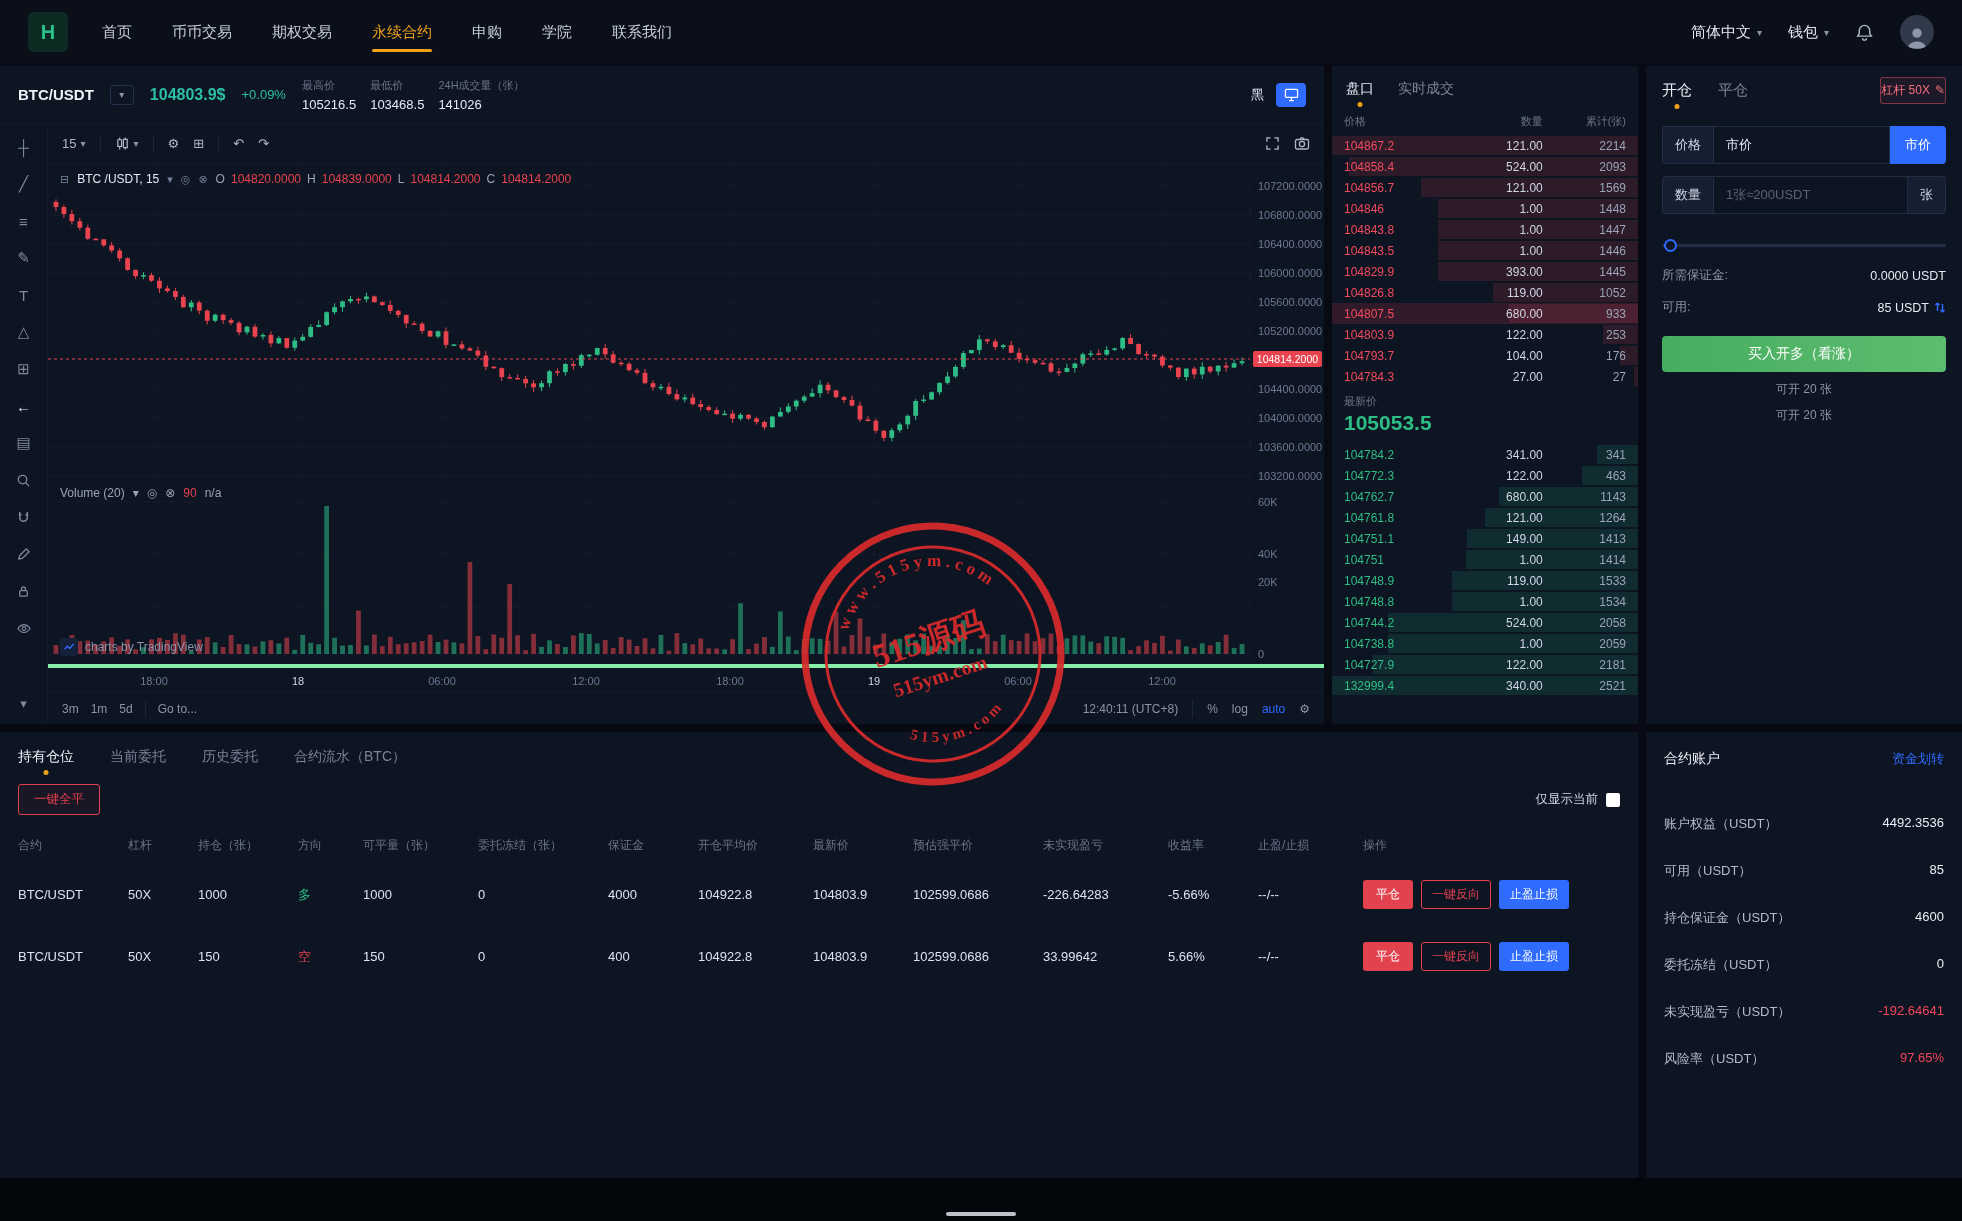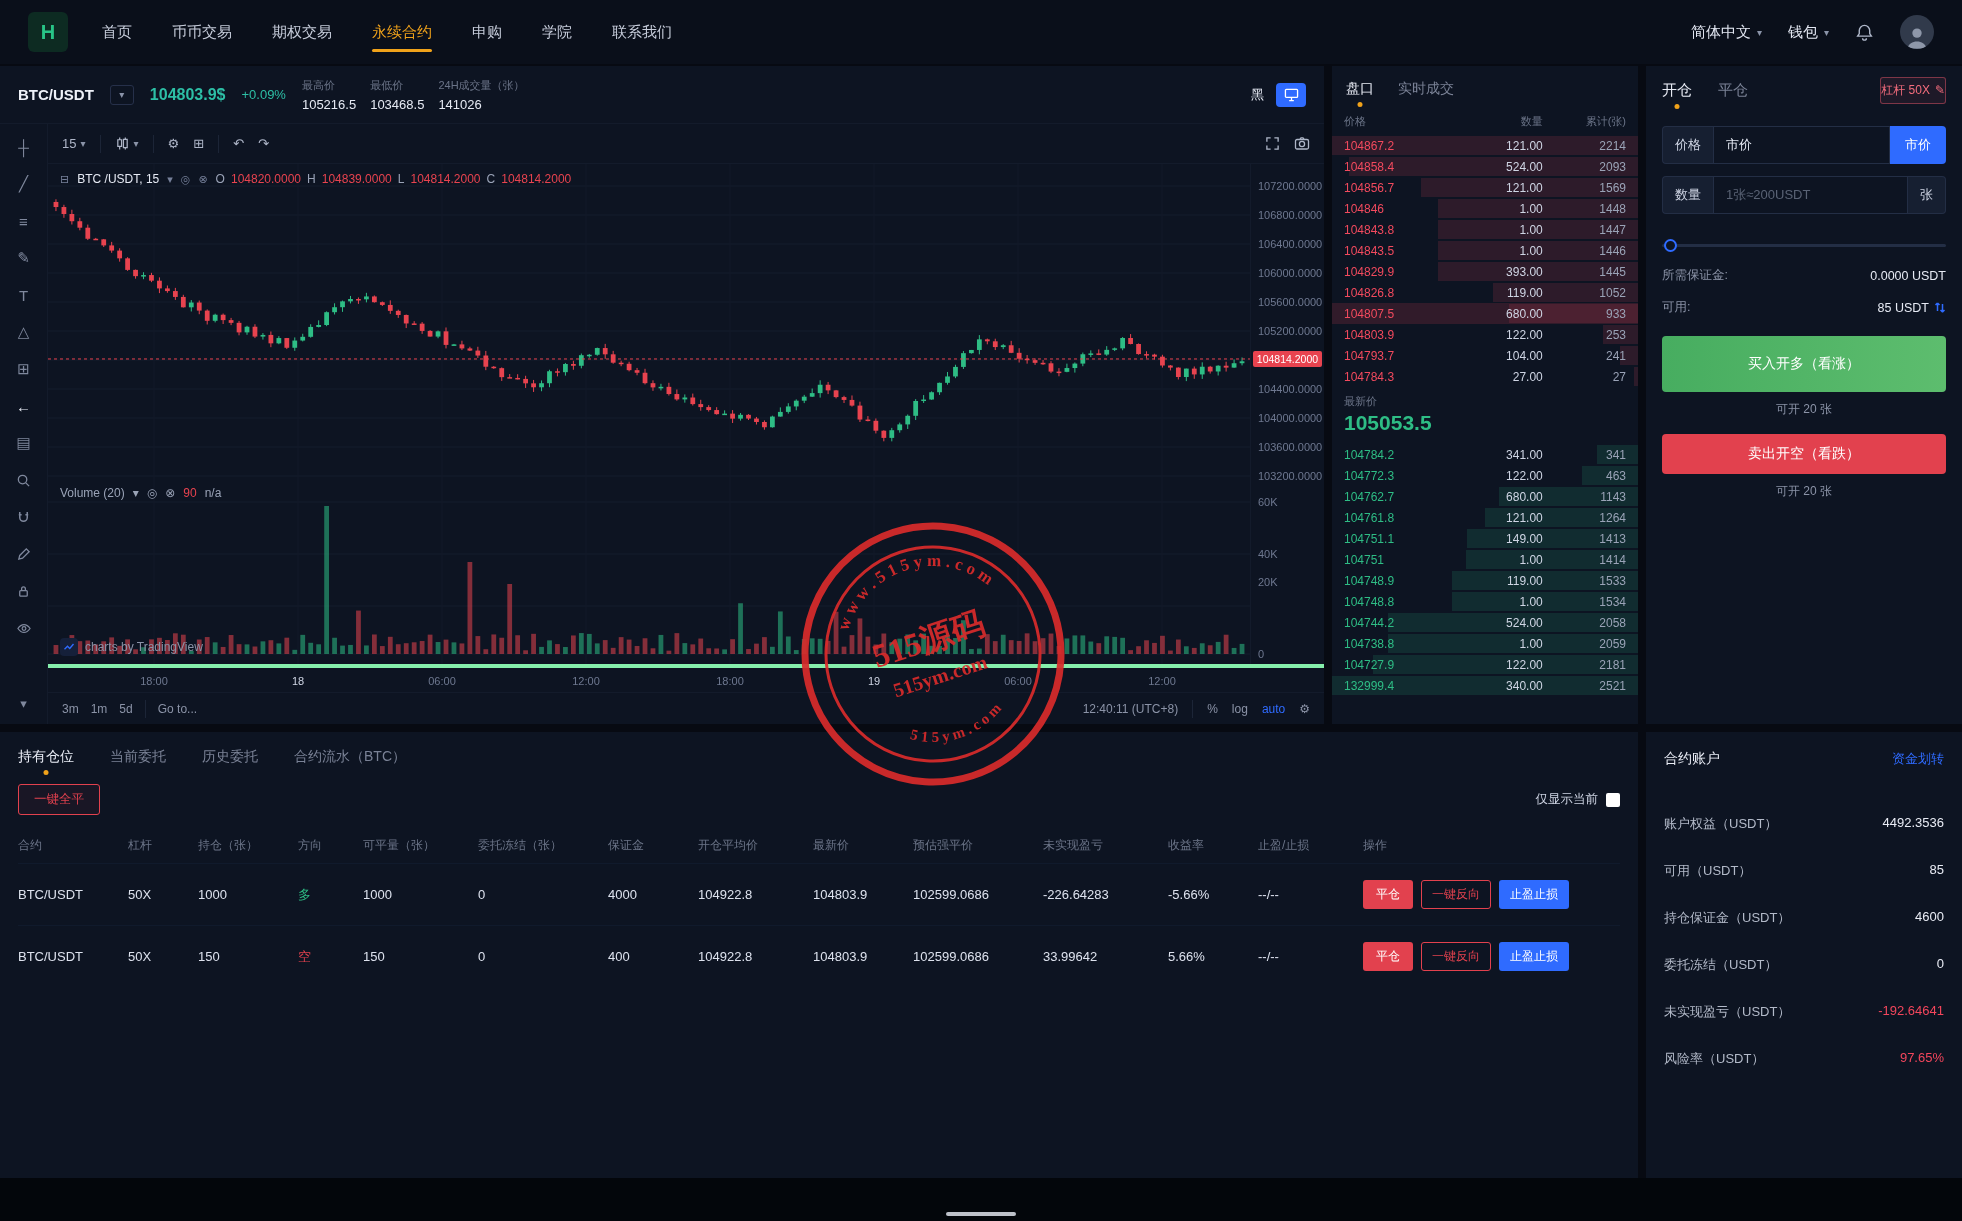--- a/index.html
+++ b/index.html
@@ -114,21 +114,21 @@
 .addon.right{border-radius:0 4px 4px 0;border-left:none;border-right:1px solid #232e45}
 .f-input{flex:1;background:#0d1422;border:1px solid #232e45;display:flex;align-items:center;padding:0 12px;font-size:13px;color:#e6eaf4;cursor:text}
 .f-input .ph{color:#5a6375}
 .mkt-btn{width:56px;background:#2f6bff;color:#fff;display:flex;align-items:center;justify-content:center;font-size:13px;border-radius:0 4px 4px 0;cursor:pointer}
 .slider{margin-top:24px;height:14px;position:relative;cursor:pointer}
 .slider .track{position:absolute;left:0;right:0;top:6px;height:3px;background:#232e45;border-radius:2px}
 .slider .thumb{position:absolute;left:2px;top:1px;width:13px;height:13px;border-radius:50%;background:#0d1422;border:2.5px solid #2f6bff}
 .kv{display:flex;justify-content:space-between;align-items:center;margin-top:15px;font-size:12.5px}
 .kv .lb{color:#8b93a7}
 .kv .vl{color:#e6eaf4;display:flex;align-items:center;gap:5px}
-.buy-btn{margin-top:20px;height:56px;border-radius:4px;background:linear-gradient(90deg,#47ad60,#5dbd6e);
+.buy-btn{margin-top:20px;height:36px;border-radius:4px;background:linear-gradient(90deg,#47ad60,#5dbd6e);
   display:flex;align-items:center;justify-content:center;font-size:14px;color:#fff;cursor:pointer}
 .sell-btn{margin-top:16px;height:40px;border-radius:4px;background:#e2414e;
   display:flex;align-items:center;justify-content:center;font-size:14px;color:#fff;cursor:pointer}
 .sub{margin-top:9px;text-align:center;font-size:12px;color:#8b93a7}
 
 
 .pos-col{flex:1;min-width:0}
 .pos-tabs{height:50px;display:flex;align-items:center;gap:36px;padding:0 18px;font-size:14px}
 .pos-controls{display:flex;align-items:center;padding:2px 18px 12px}
 .close-all{border:1px solid #e2414e;color:#e2414e;background:rgba(226,65,78,.06);font-size:12.5px;padding:6px 15px;border-radius:3px;cursor:pointer}
@@ -964,21 +964,21 @@
           <div class="ob-row ask">
             <span class="depth" style="width: 11.4%;"></span>
             <span class="c0">104803.9</span>
             <span class="c1">122.00</span>
             <span class="c2">253</span>
           </div>
           <div class="ob-row ask">
             <span class="depth" style="width: 5.9%;"></span>
             <span class="c0">104793.7</span>
             <span class="c1">104.00</span>
-            <span class="c2">241</span>
+            <span class="c2">176</span>
           </div>
           <div class="ob-row ask">
             <span class="depth" style="width: 1.2%;"></span>
             <span class="c0">104784.3</span>
             <span class="c1">27.00</span>
             <span class="c2">27</span>
           </div>
         </div>
       <div class="ob-mid">
         <div class="mid-lb">最新价</div>
@@ -1095,21 +1095,20 @@
         <span class="lb">可用:</span>
         <span class="vl">
             <span>85 USDT</span>
           <svg width="12" height="13" viewBox="0 0 12 13" fill="none" stroke="#2f6bff" stroke-width="1.5">
               <path d="M3.5 2v8M3.5 2L1.5 4M3.5 2l2 2M8.5 11V3M8.5 11l-2-2M8.5 11l2-2"></path>
             </svg>
         </span>
       </div>
       <div class="buy-btn">买入开多（看涨）</div>
       <div class="sub">可开 20 张</div>
-      <div class="sell-btn">卖出开空（看跌）</div>
       <div class="sub">可开 20 张</div>
     </section>
   </div>
 
   <div class="bottom-row">
     <section class="pos-col panel">
       <div class="pos-tabs">
         <span class="dot-tab active">持有仓位</span>
         <span class="dot-tab">当前委托</span>
         <span class="dot-tab">历史委托</span>

